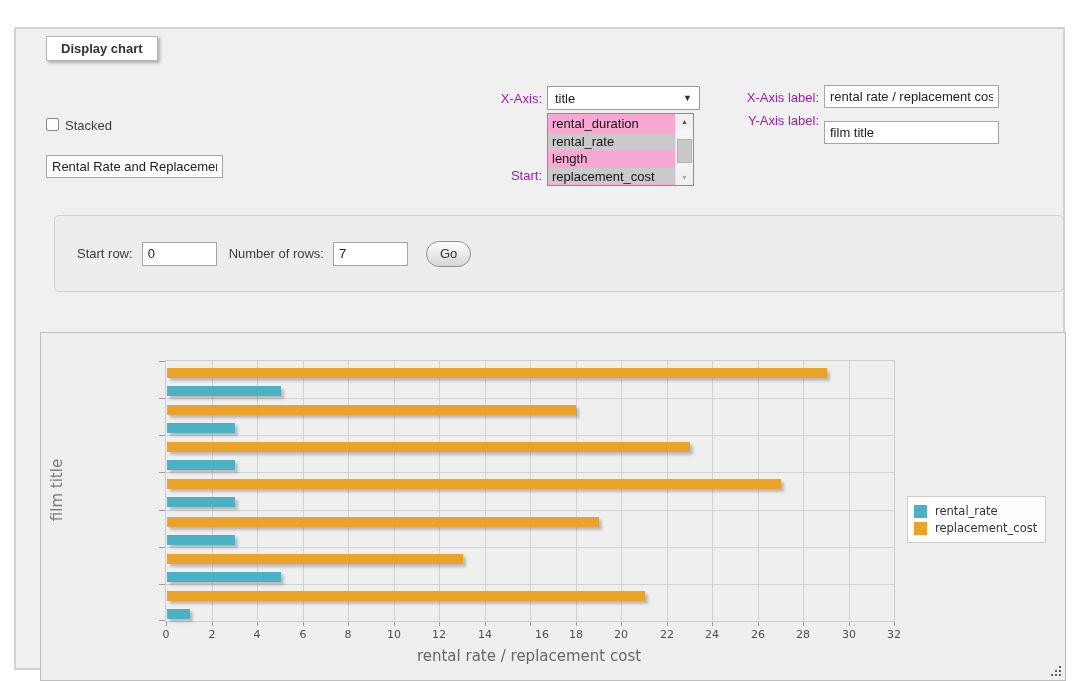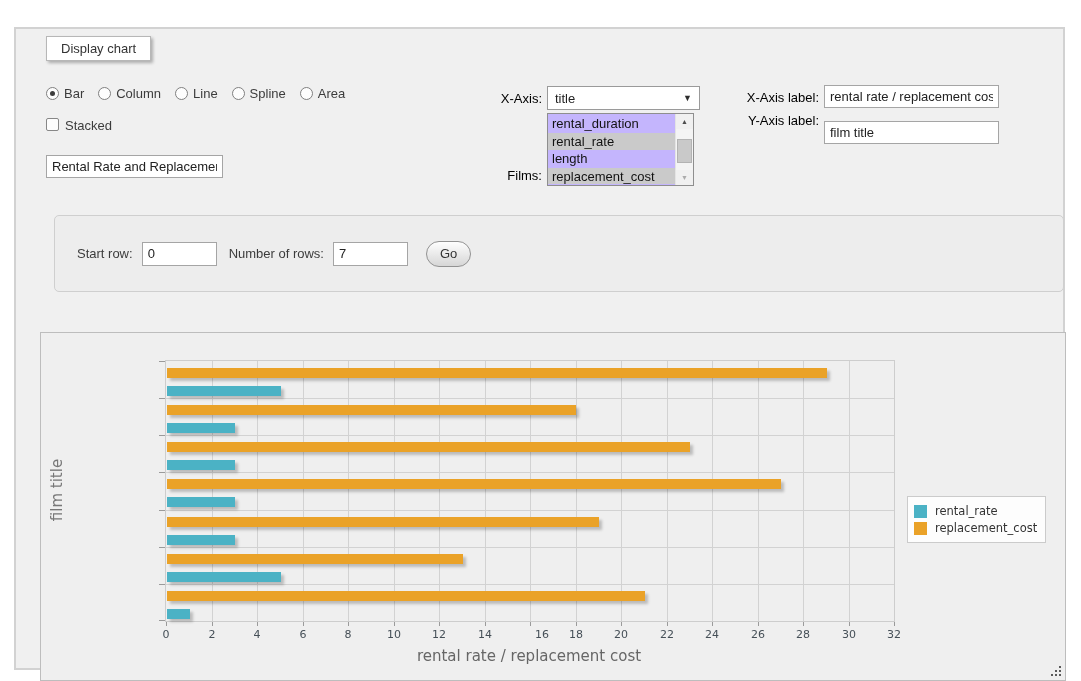--- a/index.html
+++ b/index.html
@@ -3,21 +3,21 @@
 <meta charset="utf-8">
 <style>
   html,body{margin:0;padding:0;background:#fff;}
   body{font-family:"Liberation Sans",sans-serif;}
   .page{position:relative;width:1081px;height:681px;background:#fff;overflow:hidden;}
 
   
   .fieldset{position:absolute;left:14px;top:27px;width:1051px;height:643px;
     background:#f0f0f0;border:2px solid #d2d2d2;box-sizing:border-box;}
   .legend-box{position:absolute;left:30px;top:7px;background:#fff;border:1px solid #b7b7b7;
-    padding:4px 14px;font-size:13px;font-weight:normal;color:#333;
+    padding:4px 14px;font-size:13px;font-weight:bold;color:#333;
     box-shadow:2px 2px 3px rgba(0,0,0,.28);z-index:3;text-align:right;}
 
   
   .radio-row{position:absolute;left:30px;top:57px;display:flex;gap:14px;align-items:center;
     font-size:13px;color:#3c3c3c;}
   .radio-item{display:flex;align-items:center;cursor:default;}
   .radio{width:13px;height:13px;border-radius:50%;border:1px solid #808080;background:#fdfdfd;
     display:inline-block;position:relative;margin-right:5px;box-sizing:border-box;}
   .radio.sel::after{content:"";position:absolute;left:3px;top:3px;width:5px;height:5px;
     border-radius:50%;background:#3d3d3d;}
@@ -27,32 +27,32 @@
     display:inline-block;margin-right:6px;box-sizing:border-box;}
 
   .txt{position:absolute;box-sizing:border-box;border:1px solid #a5a5a5;background:#fff;
     font-family:"Liberation Sans",sans-serif;font-size:13px;color:#222;padding:0 5px;height:23px;}
   #chartTitleInput{left:30px;top:126px;width:177px;}
   #xTitleInput{left:808px;top:56px;width:175px;}
   #yTitleInput{left:808px;top:92px;width:175px;}
   #startRowInput{width:75px;height:24px;position:static;margin:0 12px 0 9px;}
   #numRowsInput{width:75px;height:24px;position:static;margin:0 18px 0 9px;}
 
-  .form-label{position:absolute;font-size:13px;color:#000000;width:80px;text-align:right;}
+  .form-label{position:absolute;font-size:13px;color:#a21caf;width:80px;text-align:right;}
   #xAxisLbl{left:446px;top:62px;}
   #seriesLbl{left:446px;top:139px;}
   #xTitleLbl{left:723px;top:61px;}
   #yTitleLbl{left:723px;top:84px;}
 
   .select{position:absolute;left:531px;top:57px;width:153px;height:24px;background:#fff;
     border:1px solid #9a9a9a;box-sizing:border-box;font-size:13px;color:#222;
     display:flex;align-items:center;justify-content:space-between;padding:0 7px;}
   .sel-arrow{font-size:9px;color:#2d2d2d;}
 
-  .mlist{position:absolute;left:531px;top:84px;width:147px;height:73px;background:#c4b5fd;
+  .mlist{position:absolute;left:531px;top:84px;width:147px;height:73px;background:#f9a8d4;
     border:1px solid #8e8e8e;box-sizing:border-box;}
   .mlist .opts{position:absolute;left:0;top:1px;right:17px;bottom:1px;overflow:hidden;}
   .opt{height:17.5px;line-height:17px;font-size:13px;color:#121212;padding:0 4px;white-space:nowrap;}
   .opt.sel{background:#cacaca;}
   .sbar{position:absolute;right:0;top:0;width:17px;bottom:0;background:#f4f4f4;border-left:1px solid #e4e4e4;}
   .sbtn{position:absolute;left:0;right:0;height:15px;display:flex;align-items:center;
     justify-content:center;font-size:7px;color:#4c4c4c;background:#f0f0f0;}
   .sbtn.up{top:0;}
   .sbtn.down{bottom:0;color:#ababab;}
   .sthumb{position:absolute;left:1px;right:1px;top:25px;height:22px;background:#c9c9c9;border:1px solid #b3b3b3;}
@@ -92,57 +92,35 @@
   .leg-swatch{width:13px;height:13px;margin-right:8px;}
   .leg-label{font-size:11.5px;color:#333;white-space:nowrap;}
   .grip{position:absolute;right:3px;bottom:3px;width:12px;height:12px;}
 </style>
 </head>
 <body>
 
 <div class="page">
   <div class="fieldset">
 
-    <div class="radio-row" id="chartTypeRow">
-        <label class="radio-item">
-          <span class="radio sel"></span>
-          <span>Bar</span>
-        </label>
-        <label class="radio-item">
-          <span class="radio"></span>
-          <span>Column</span>
-        </label>
-        <label class="radio-item">
-          <span class="radio"></span>
-          <span>Line</span>
-        </label>
-        <label class="radio-item">
-          <span class="radio"></span>
-          <span>Spline</span>
-        </label>
-        <label class="radio-item">
-          <span class="radio"></span>
-          <span>Area</span>
-        </label>
-      </div>
 
     <div class="stacked-row">
       <span class="checkbox"></span>
       <span>Stacked</span>
     </div>
 
     <input class="txt" id="chartTitleInput" value="Rental Rate and Replacemer" style="">
 
     <div class="form-label" id="xAxisLbl">X-Axis:</div>
     <div class="select">
       <span>title</span>
       <span class="sel-arrow">▼</span>
     </div>
 
-    <div class="form-label" id="seriesLbl">Films:</div>
+    <div class="form-label" id="seriesLbl">Start:</div>
     <div class="mlist">
       <div class="opts" id="seriesOpts">
           <div class="opt">rental_duration</div>
           <div class="opt sel">rental_rate</div>
           <div class="opt">length</div>
           <div class="opt sel">replacement_cost</div>
         </div>
       <div class="sbar">
         <div class="sbtn up">▲</div>
         <div class="sthumb"></div>

